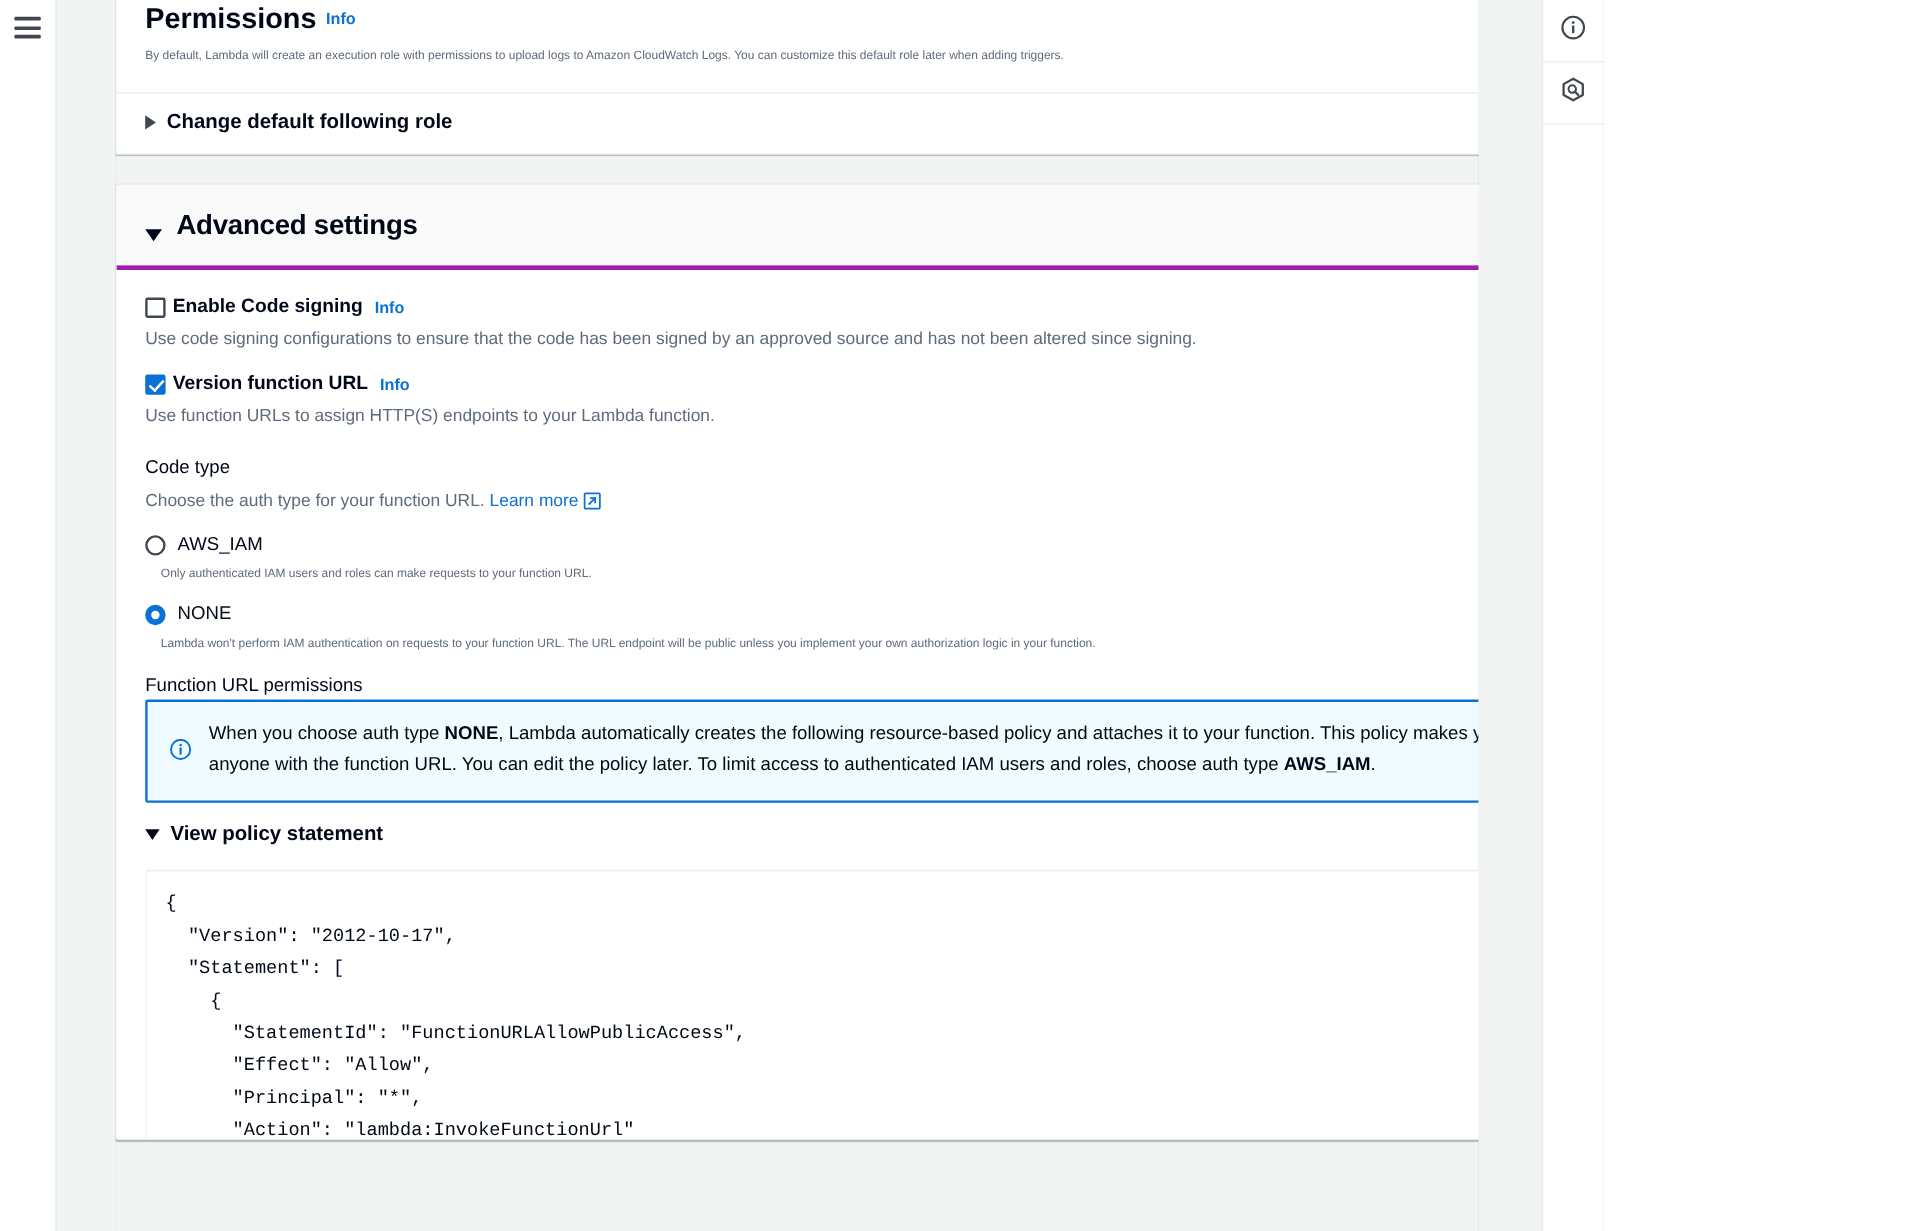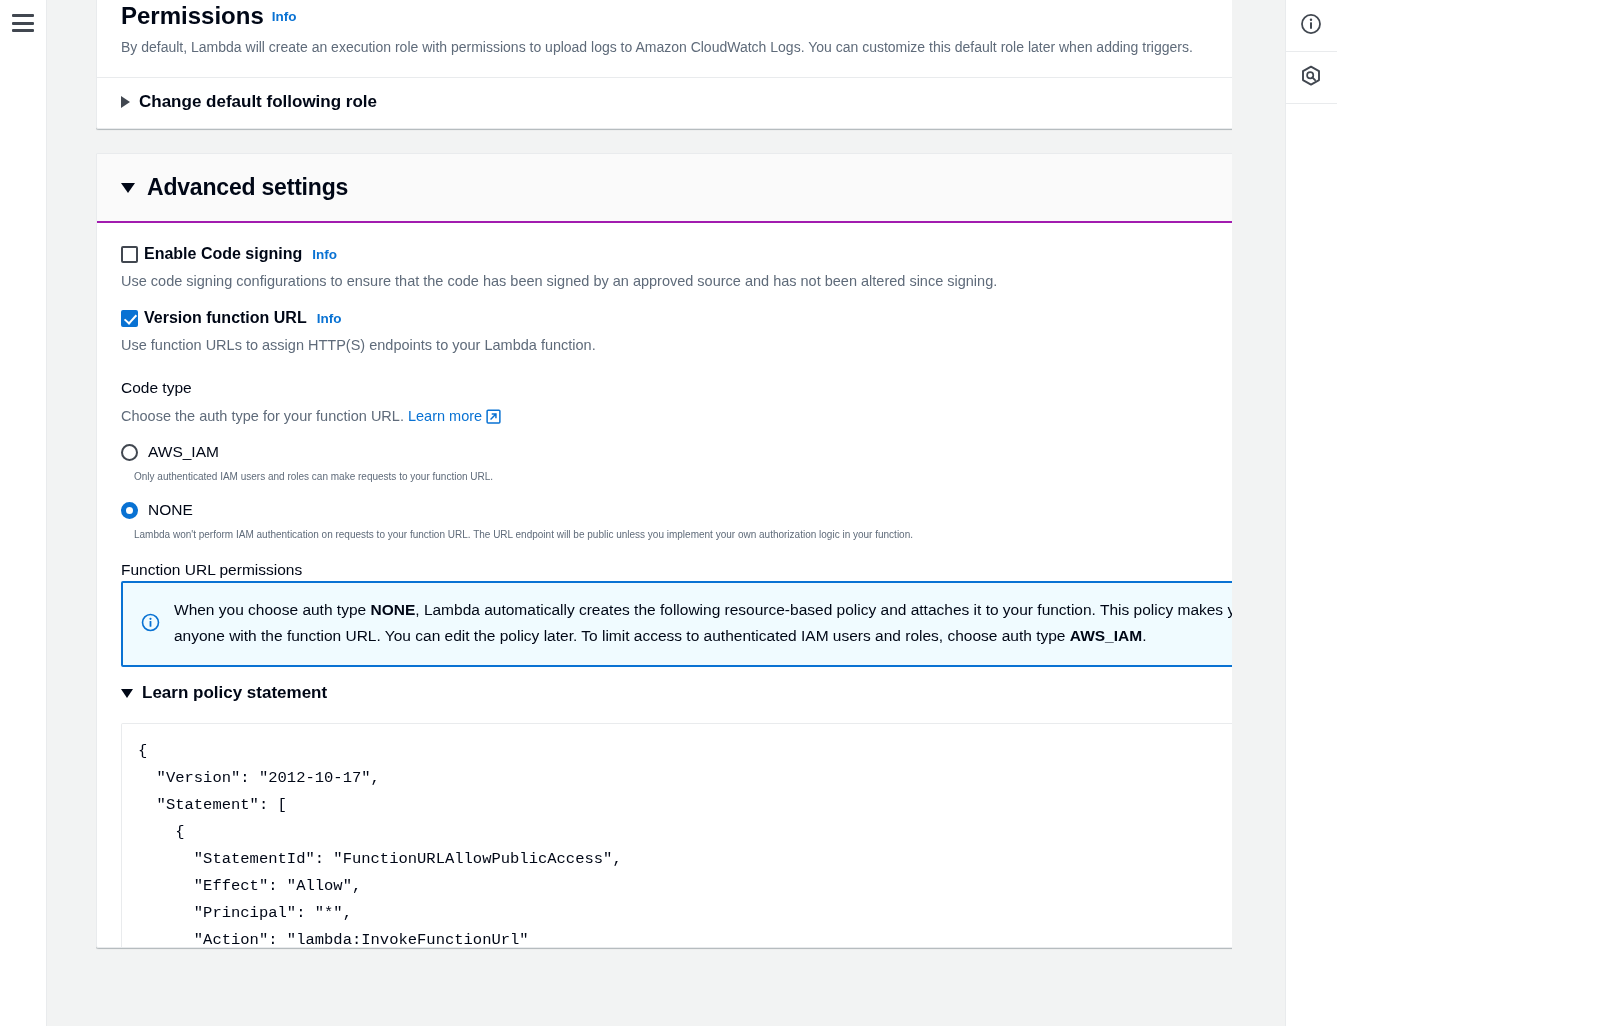--- a/index.html
+++ b/index.html
@@ -82,21 +82,21 @@
     font-size: 13.5px;
     color: #0972d3;
     font-weight: 700;
     text-decoration: none;
     margin-left: 8px;
     cursor: pointer;
     vertical-align: 3px;
   }
   .section-desc {
     margin-top: 6px;
-    font-size: 14px;
+    font-size: 10px;
     line-height: 20px;
     color: #5f6b7a;
   }
 
   .expandable-row {
     padding: 14px 24px 16px 24px;
     display: flex; align-items: center; gap: 9px;
     cursor: pointer;
   }
   .caret {
@@ -114,23 +114,23 @@
     flex: 0 0 auto;
   }
   .expandable-label {
     font-size: 17px; font-weight: 700; color: #000716;
   }
 
   
   .card-adv { margin-top: 24px; }
   .adv-header {
     background: #fafafa;
-    border-bottom: 2px solid #a21caf;
+    border-bottom: 4px solid #a21caf;
     padding: 20px 24px 20px 24px;
-    display: flex; align-items: center; gap: 12px;
+    display: flex; align-items: flex-end; gap: 12px;
     cursor: pointer;
     border-radius: 2px 2px 0 0;
   }
   .adv-header .caret-down {
     border-top-width: 10px;
     border-left-width: 7px;
     border-right-width: 7px;
   }
   .adv-title {
     font-size: 23px; font-weight: 700; color: #000716; letter-spacing: -0.2px;
@@ -340,21 +340,21 @@
                 <circle cx="10" cy="10" r="8.4" fill="none" stroke="#0972d3" stroke-width="1.7"></circle>
                 <circle cx="10" cy="6.1" r="1.15" fill="#0972d3"></circle>
                 <rect x="9.05" y="8.4" width="1.9" height="6.2" rx="0.6" fill="#0972d3"></rect>
               </svg>
             </span>
             <div class="alert-text"><span>When you choose auth type </span><b>NONE</b><span>, Lambda automatically creates the following resource-based policy and attaches it to your function. This policy makes your function public to anyone with the function URL. You can edit the policy later. To limit access to authenticated IAM users and roles, choose auth type </span><b>AWS_IAM</b><span>.</span></div>
           </div>
 
           <div class="expandable-row" style="padding:16px 0 8px 0;">
             <span class="caret-down"></span>
-            <span class="expandable-label">Learn policy statement</span>
+            <span class="expandable-label">View policy statement</span>
           </div>
 
           <div class="code-block">{
   "Version": "2012-10-17",
   "Statement": [
     {
       "StatementId": "FunctionURLAllowPublicAccess",
       "Effect": "Allow",
       "Principal": "*",
       "Action": "lambda:InvokeFunctionUrl"</div>

